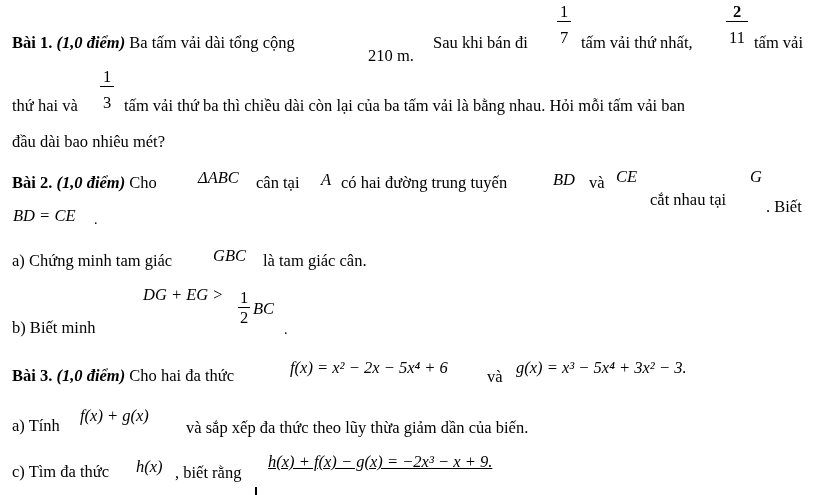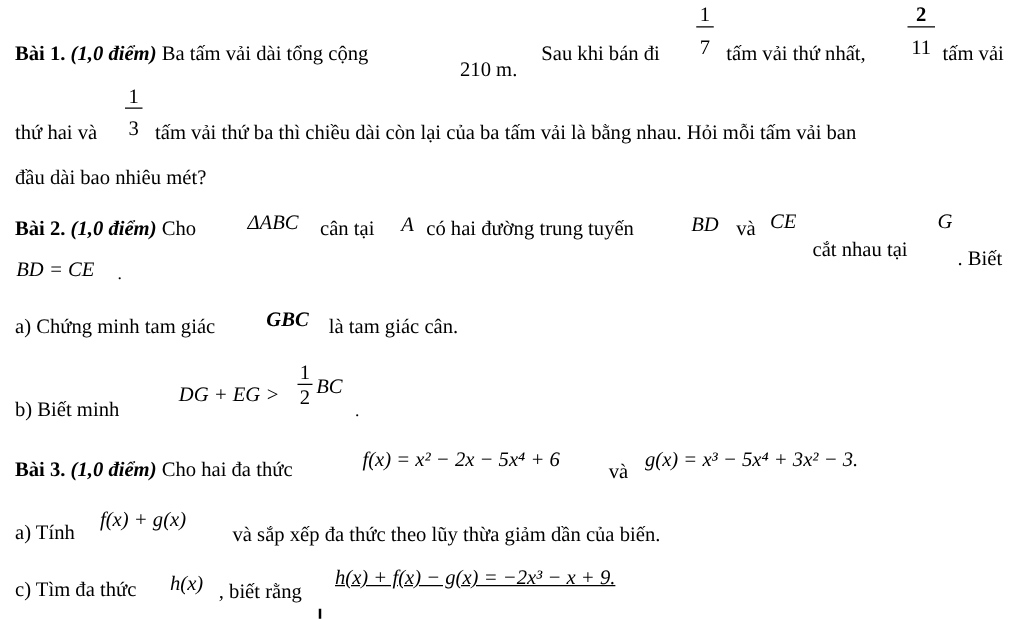--- a/index.html
+++ b/index.html
@@ -68,25 +68,25 @@
   <div class="line" style="left:589px; top:173px;">và</div>
   <div class="line m" style="left:616px; top:167px;">CE</div>
   <div class="line" style="left:650px; top:190px;">cắt nhau tại</div>
   <div class="line m" style="left:750px; top:167px;">G</div>
   <div class="line" style="left:766px; top:173px;margin-top:24px;">. Biết</div>
 
   <div class="line m" style="left:13px; top:206px;">BD = CE</div>
   <div class="line" style="left:94px; top:210px; font-size:14px;">.</div>
 
   <div class="line" style="left:12px; top:251px;">a) Chứng minh tam giác</div>
-  <div class="line m" style="left:213px; top:246px;font-weight:bold;">GBC</div>
+  <div class="line m" style="left:213px; top:246px;">GBC</div>
   <div class="line" style="left:263px; top:251px;">là tam giác cân.</div>
 
   <div class="line" style="left:12px; top:318px;">b) Biết minh</div>
-  <div class="line m" style="left:143px; top:306px;">DG + EG &gt;</div>
+  <div class="line m" style="left:143px; top:285px;">DG + EG &gt;</div>
   <div class="frac" style="left:238px; top:288px; width:12px;">
     <span class="num">1</span>
     <span class="den">2</span>
   </div>
   <div class="line m" style="left:253px; top:299px;">BC</div>
   <div class="line" style="left:284px; top:320px; font-size:14px;">.</div>
 </div>
 
 <div>
   <div class="line" style="left:12px; top:366px;">

